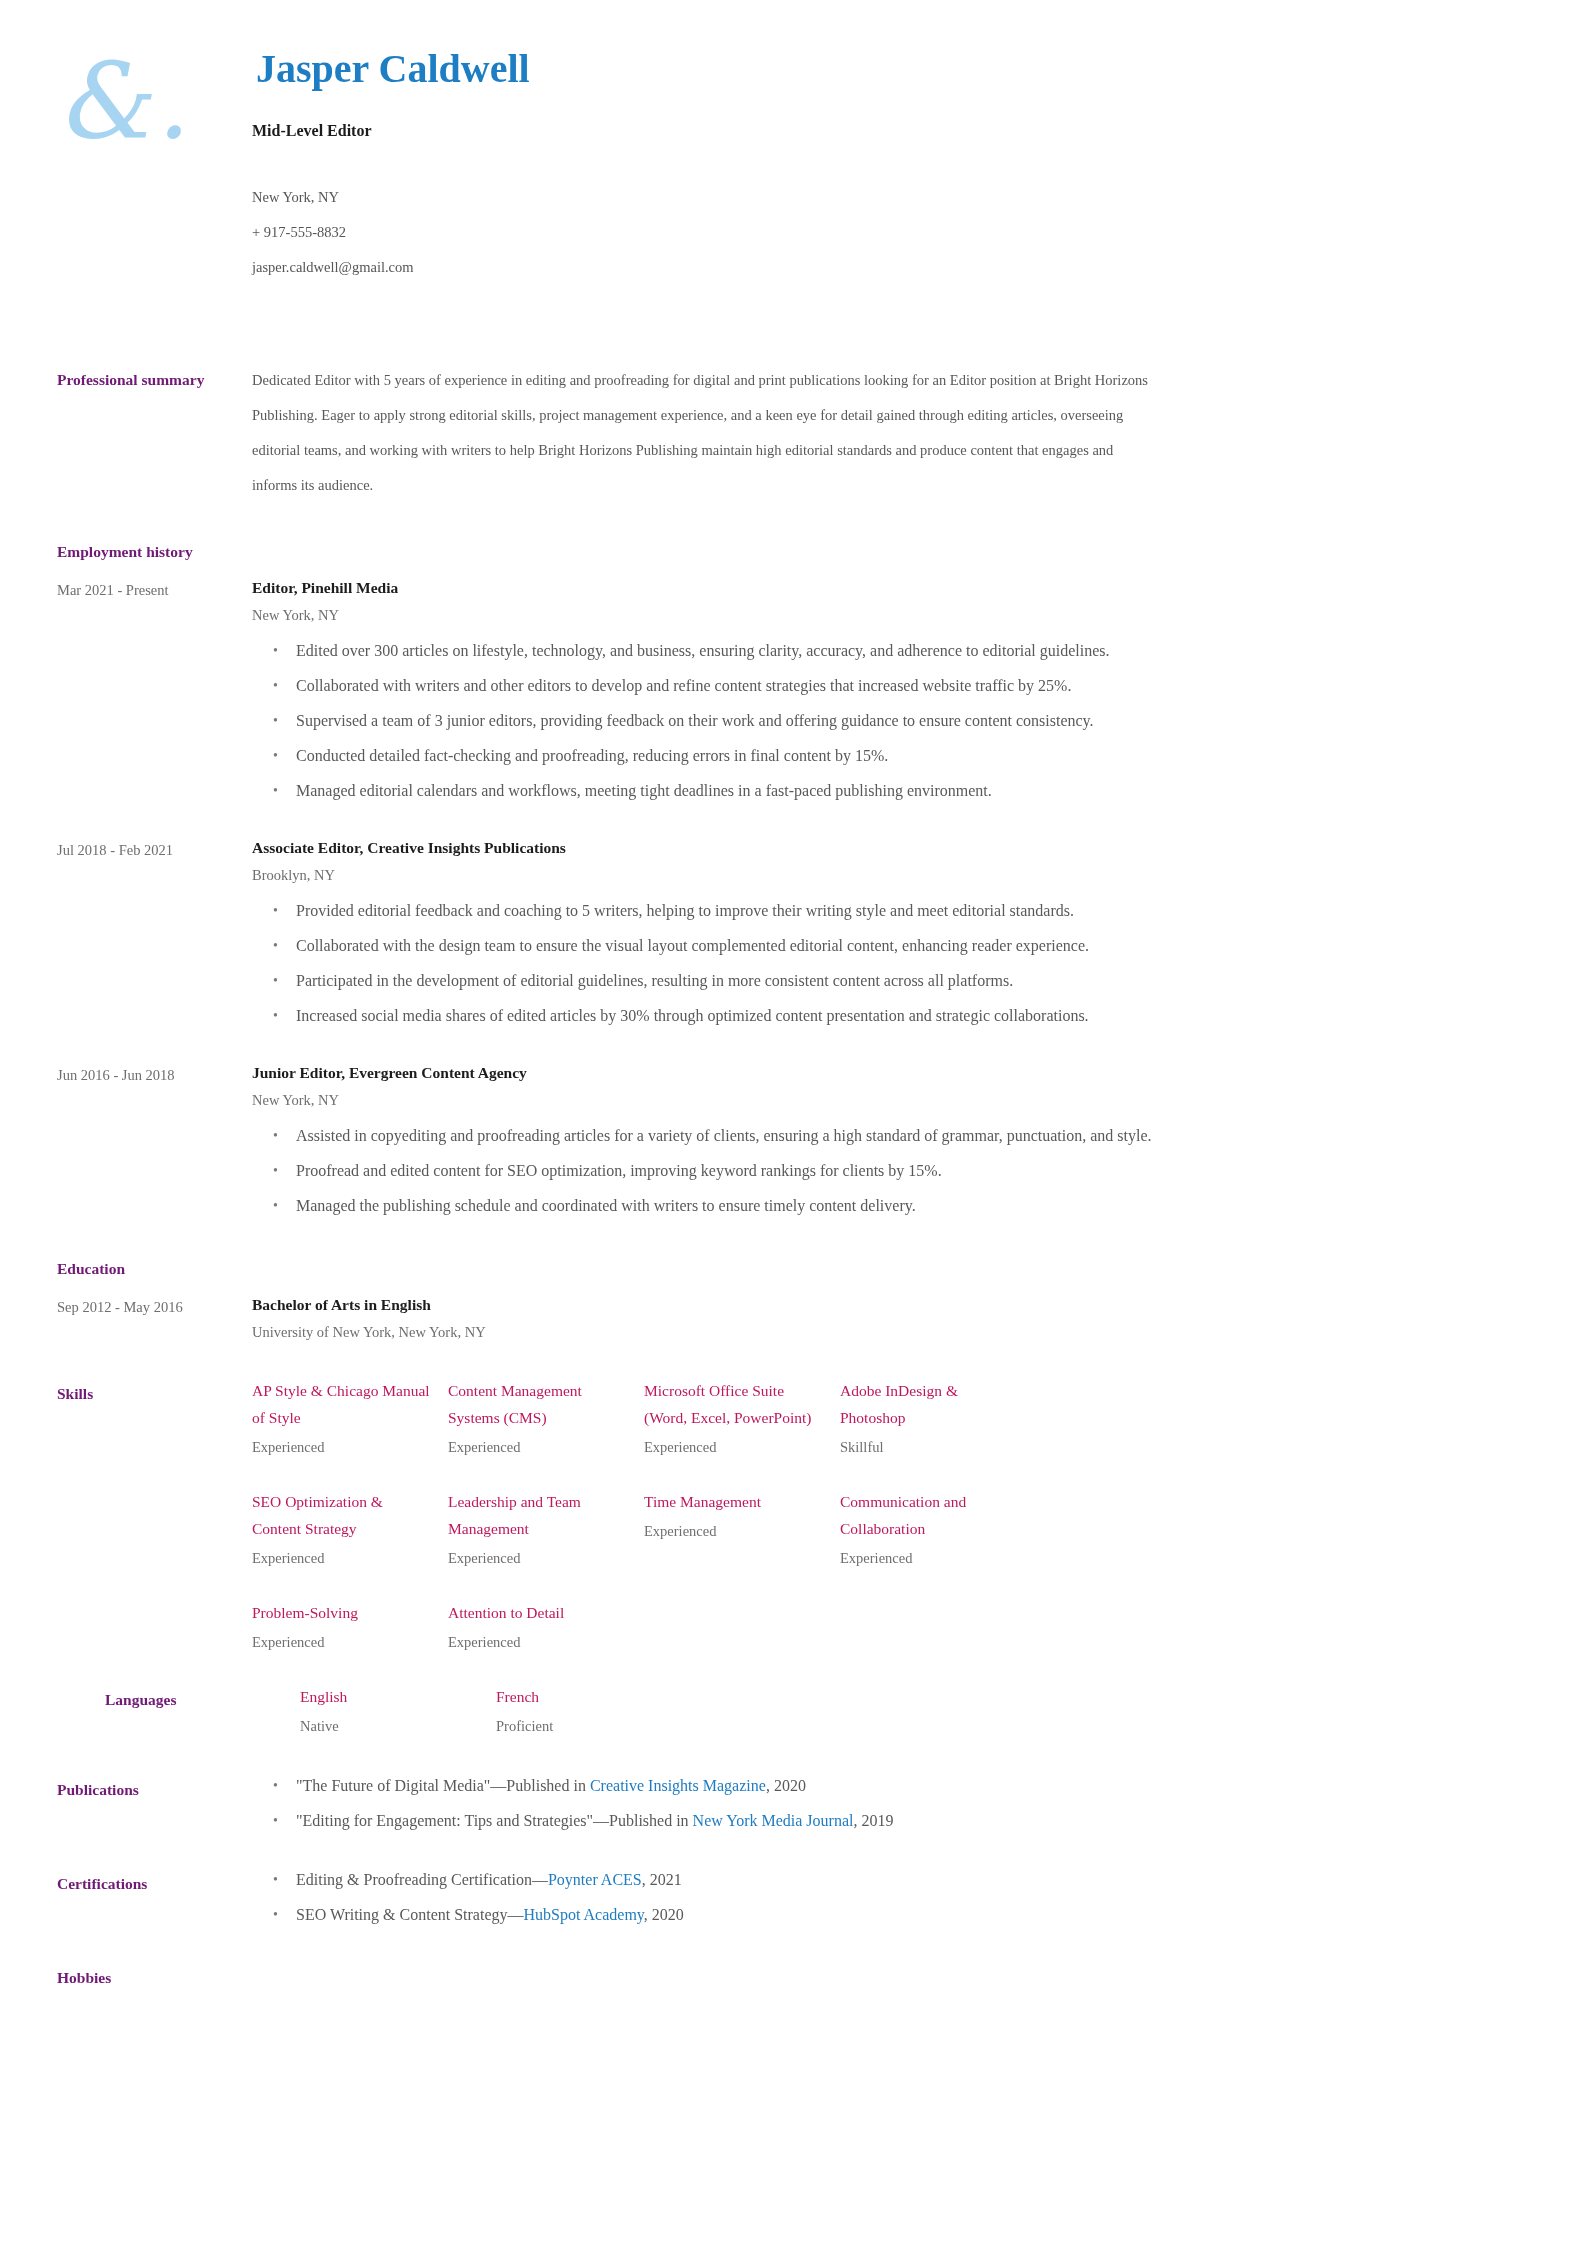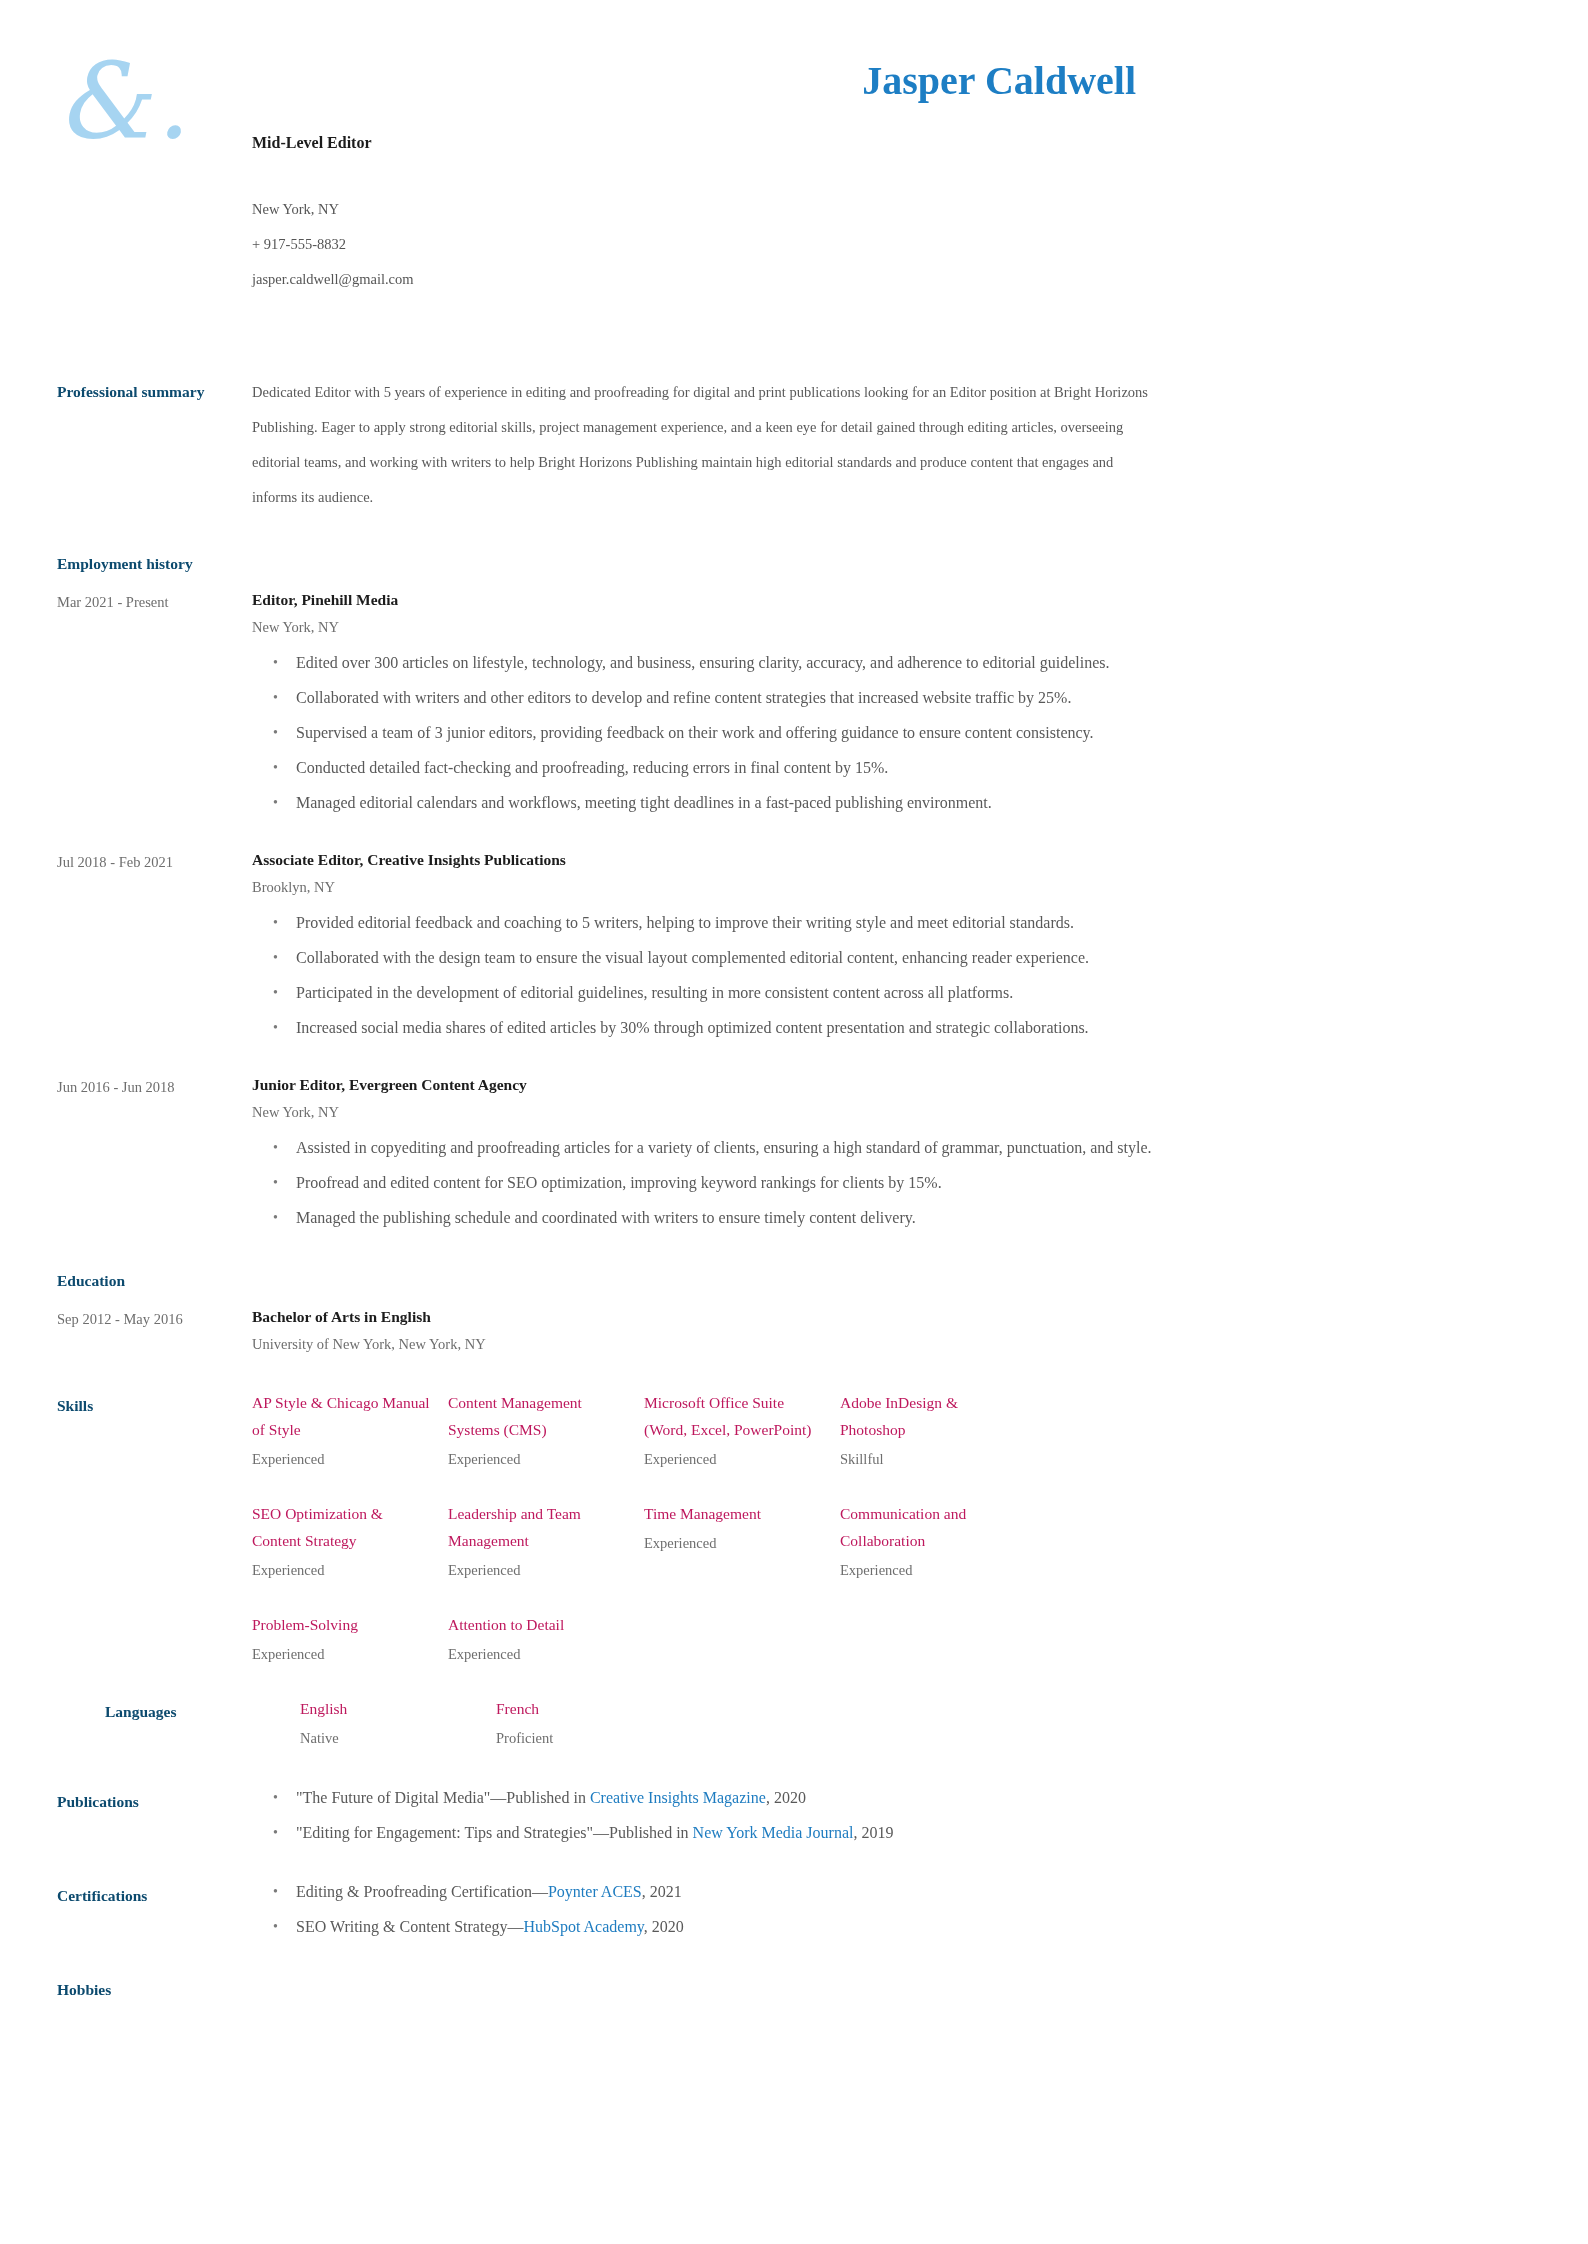--- a/index.html
+++ b/index.html
@@ -9,26 +9,26 @@
   }
   .page { padding:42px 0 0 57px; }
   .row { display:grid; grid-template-columns:195px 900px; }
 
   
   .header { margin-bottom:78px; }
   .logo {
     font-size:104px; line-height:0.9; font-style:italic;
     font-family:"DejaVu Serif", serif; padding-left:8px; padding-top:14px;
   }
-  .name { margin:16px; font-size:40px; line-height:1.15; font-weight:700;text-align:right; }
+  .name { margin:4px; font-size:40px; line-height:1.15; font-weight:700; }
   .cand-title { font-size:16px; font-weight:bold; color:#1c1c1c; margin-top:28px; line-height:22px; }
   .contact { margin-top:38px; font-size:14.5px; color:#555555; line-height:35px; }
 
   
-  .label { font-size:15.5px; font-weight:bold; color:#0c4a6e; line-height:26px; padding-top:4px; }
+  .label { font-size:15.5px; font-weight:bold; color:#701a75; line-height:26px; padding-top:4px; }
   .date-label { font-size:14.5px; color:#6e6e6e; line-height:22px; padding-top:2px; }
   .section-heading { margin-bottom:12px; }
 
   .summary-row { margin-bottom:32px; }
   .summary-text { margin:0; font-size:14.5px; line-height:35px; color:#595959; padding-top:0; }
 
   .job { margin-bottom:22px; }
   .job-title { font-size:15.5px; font-weight:bold; color:#1c1c1c; line-height:22px; }
   .job-loc { font-size:14.5px; color:#6e6e6e; margin-top:5px; line-height:22px; }
 

